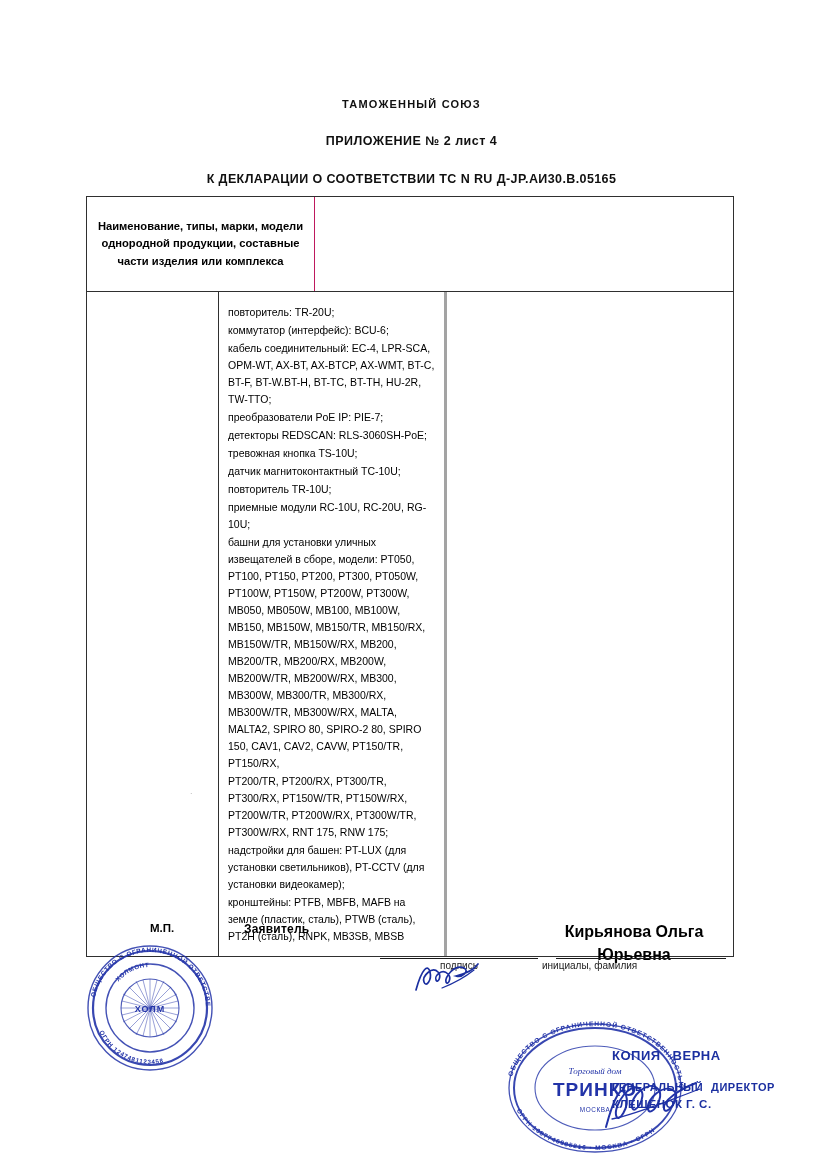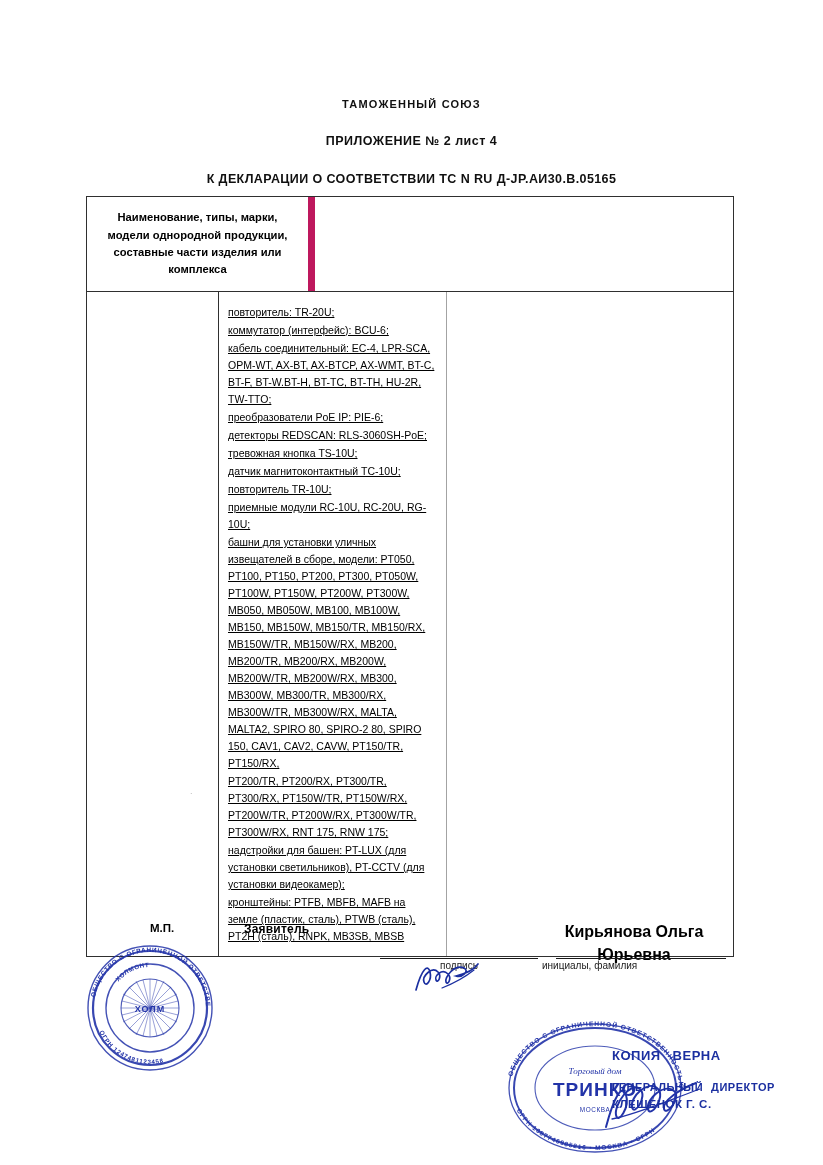--- a/index.html
+++ b/index.html
@@ -75,21 +75,21 @@
     display: flex;
     align-items: center;
     justify-content: center;
   }
   .th-code {
     width: 132px;
     border-right: 1px solid #2f2f2f;
   }
   .th-name {
     width: 228px;
-    border-right: 7px solid #be185d;
+    border-right: 1px solid #be185d;
   }
   .th-doc {
     width: 286px;
   }
 
   .table-body {
     display: flex;
     min-height: 660px;
   }
   .td {
@@ -97,23 +97,22 @@
     padding: 10px 9px;
     font-size: 10.5px;
     line-height: 1.62;
   }
   .td-code {
     width: 132px;
     border-right: 1px solid #2f2f2f;
   }
   .td-name {
     width: 228px;
-    border-right: 1px solid #a3a3a3;
+    border-right: 3px solid #a3a3a3;
     padding-top: 12px;
-    text-decoration: underline;
   }
   .td-doc {
     width: 286px;
   }
   .td-name p {
     margin: 0 0 1px 0;
   }
 
   
   .sig {
@@ -271,21 +270,21 @@
   <div class="table">
     <div class="table-head">
       <div class="th th-name">Наименование, типы, марки, модели однородной продукции, составные части изделия или комплекса</div>
     </div>
     <div class="table-body">
       <div class="td td-code"></div>
       <div class="td td-name">
         <p>повторитель: TR-20U;</p>
         <p>коммутатор (интерфейс): BCU-6;</p>
         <p>кабель соединительный: EC-4, LPR-SCA, OPM-WT, AX-BT, AX-BTCP, AX-WMT, BT-C, BT-F, BT-W.BT-H, BT-TC, BT-TH, HU-2R, TW-TTO;</p>
-        <p>преобразователи PoE IP: PIE-6;</p>
+        <p>преобразователи PoE IP: PIE-7;</p>
         <p>детекторы REDSCAN: RLS-3060SH-PoE;</p>
         <p>тревожная кнопка TS-10U;</p>
         <p>датчик магнитоконтактный TC-10U;</p>
         <p>повторитель TR-10U;</p>
         <p>приемные модули RC-10U, RC-20U, RG-10U;</p>
         <p>башни для установки уличных извещателей в сборе, модели: PT050, PT100, PT150, PT200, PT300, PT050W, PT100W, PT150W, PT200W, PT300W, MB050, MB050W, MB100, MB100W, MB150, MB150W, MB150/TR, MB150/RX, MB150W/TR, MB150W/RX, MB200, MB200/TR, MB200/RX, MB200W, MB200W/TR, MB200W/RX, MB300, MB300W, MB300/TR, MB300/RX, MB300W/TR, MB300W/RX, MALTA, MALTA2, SPIRO 80, SPIRO-2 80, SPIRO 150, CAV1, CAV2, CAVW, PT150/TR, PT150/RX,</p>
         <p>PT200/TR, PT200/RX, PT300/TR, PT300/RX, PT150W/TR, PT150W/RX, PT200W/TR, PT200W/RX, PT300W/TR, PT300W/RX, RNT 175, RNW 175;</p>
         <p>надстройки для башен: PT-LUX (для установки светильников), PT-CCTV (для установки видеокамер);</p>
         <p>кронштейны: PTFB, MBFB, MAFB на земле (пластик, сталь), PTWB (сталь), PT2H (сталь), RNPK, MB3SB, MBSB</p>
       </div>

